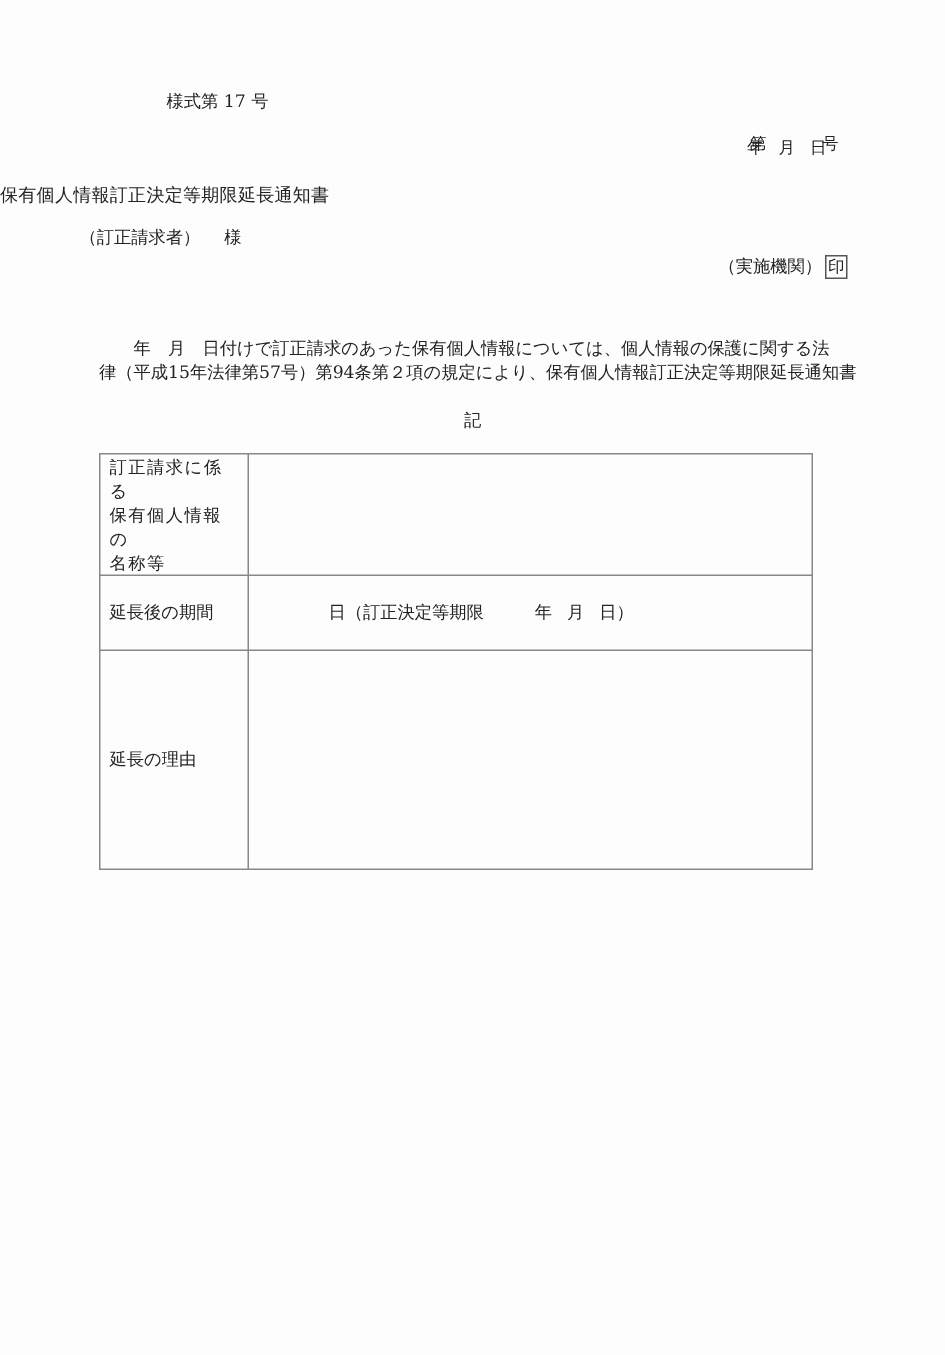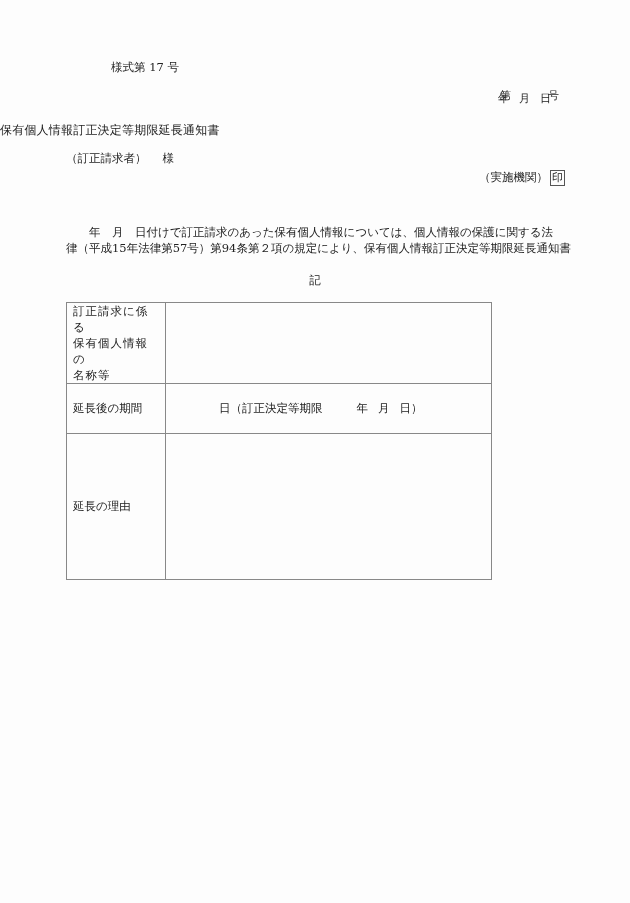--- a/index.html
+++ b/index.html
@@ -15,21 +15,21 @@
       color: #222;
       font-size: 11px;
       overflow: hidden;
     }
     .abs { position: absolute; white-space: nowrap; }
     .form-no { left: 66px; top: 60px; font-size: 11.5px; margin-left: 45px; }
     .docno { left: 500px; top: 77px; font-size: 11px; margin-top: 11px; }
     .docno span { display: inline-block; }
     .date-line { left: 498px; top: 91px; font-size: 11px; }
     .title { left: 0; width: 630px; top: 122px; text-align: left; font-size: 12px; letter-spacing: 0.2px; }
-    .recipient { left: 66px; top: 151px; font-size: 11.5px; }
+    .recipient { left: 53px; top: 151px; font-size: 11.5px; }
     .recipient .sama { margin-left: 16px; }
     .sender { left: 479px; top: 170px; font-size: 11.5px; }
     .seal {
       display: inline-block;
       border: 1px solid #555;
       padding: 0 1px;
       line-height: 14px;
       margin-left: 2px;
       font-size: 11px;
     }
@@ -41,21 +41,21 @@
       font-size: 11.5px;
       line-height: 16px;
       margin-top: 12px;
     }
     .body-text div { white-space: nowrap; }
     .ki { left: 0; width: 630px; top: 273px; text-align: center; font-size: 11.5px; }
     table.form-table {
       position: absolute;
       left: 66px;
       top: 302px;
-      width: 426px;
+      width: 476px;
       border-collapse: collapse;
       font-size: 11.5px;
     }
     table.form-table td {
       border: 1px solid #888;
       vertical-align: middle;
       padding: 0 6px;
     }
     td.label { width: 86px; }
     tr.r1 td { height: 60px; }

